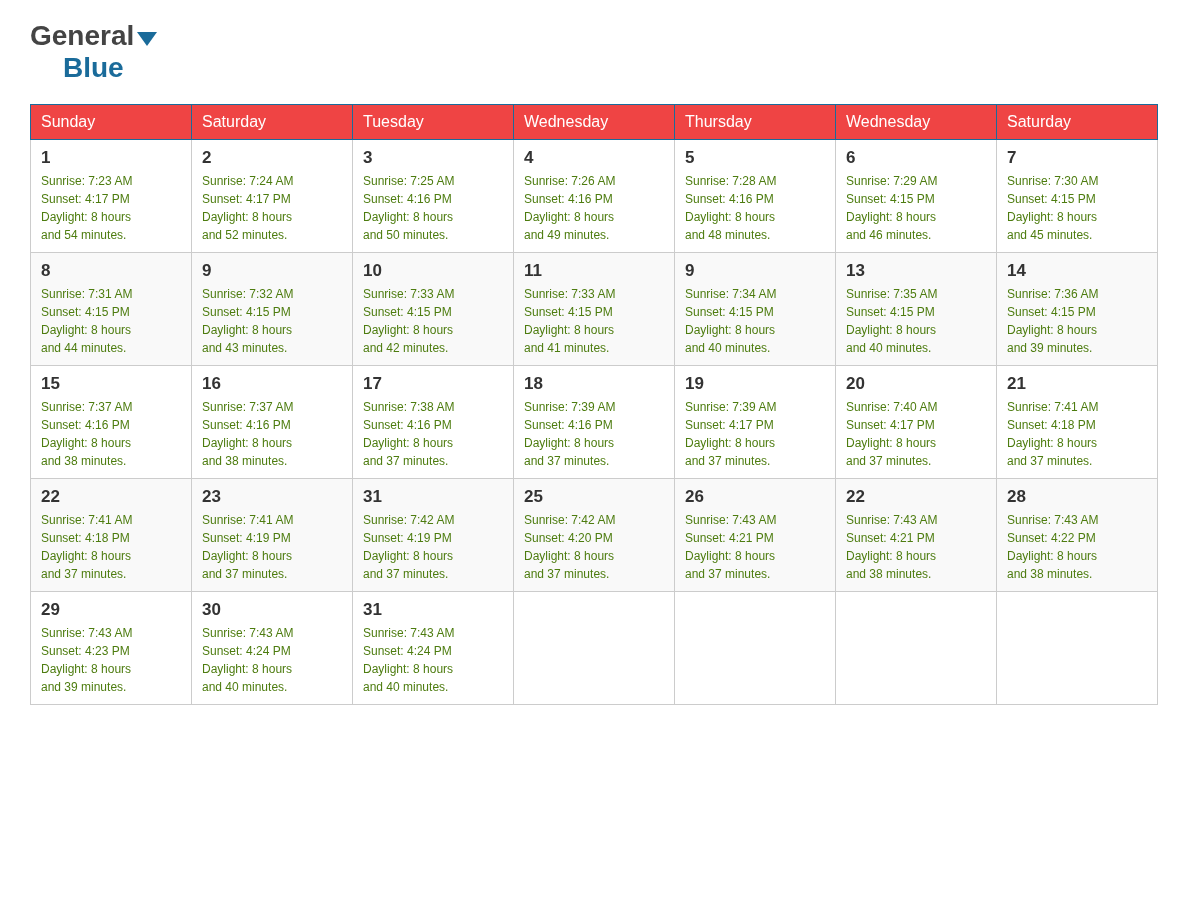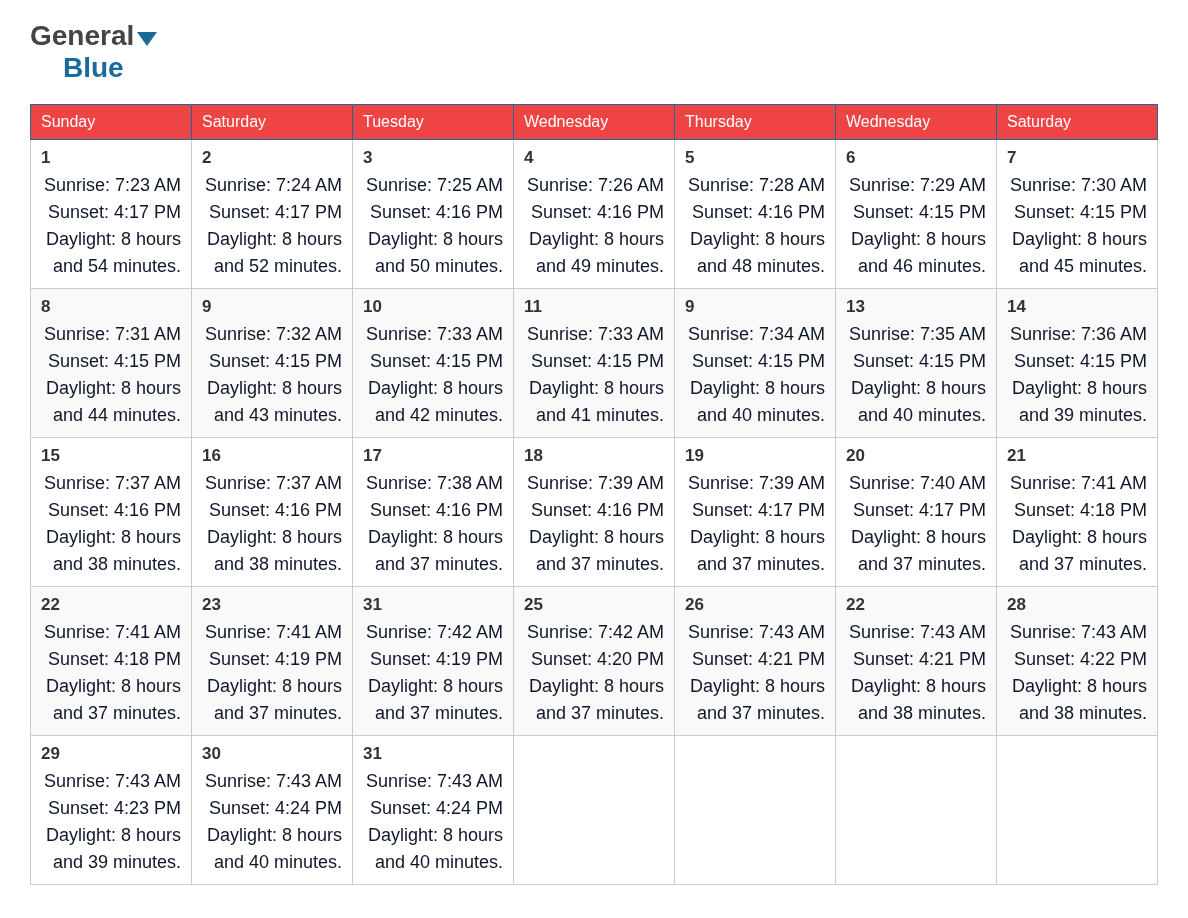--- a/index.html
+++ b/index.html
@@ -57,24 +57,23 @@
     .calendar tr:nth-child(even) td {
       background: #f9f9f9;
     }
     .day-number {
       font-size: 17px;
       font-weight: bold;
       margin-bottom: 4px;
       display: block;
     }
     .day-info {
-      font-size: 18px;
+      font-size: 12px;
       line-height: 1.5;
-      color: #0f172a;
-      text-align: right;
+      color: #4d7c0f;
     }
     .empty-cell {
       background: #fff !important;
     }
     .logo-wrapper {
       display: flex;
       align-items: center;
     }
     .logo-text-group {
       display: flex;

